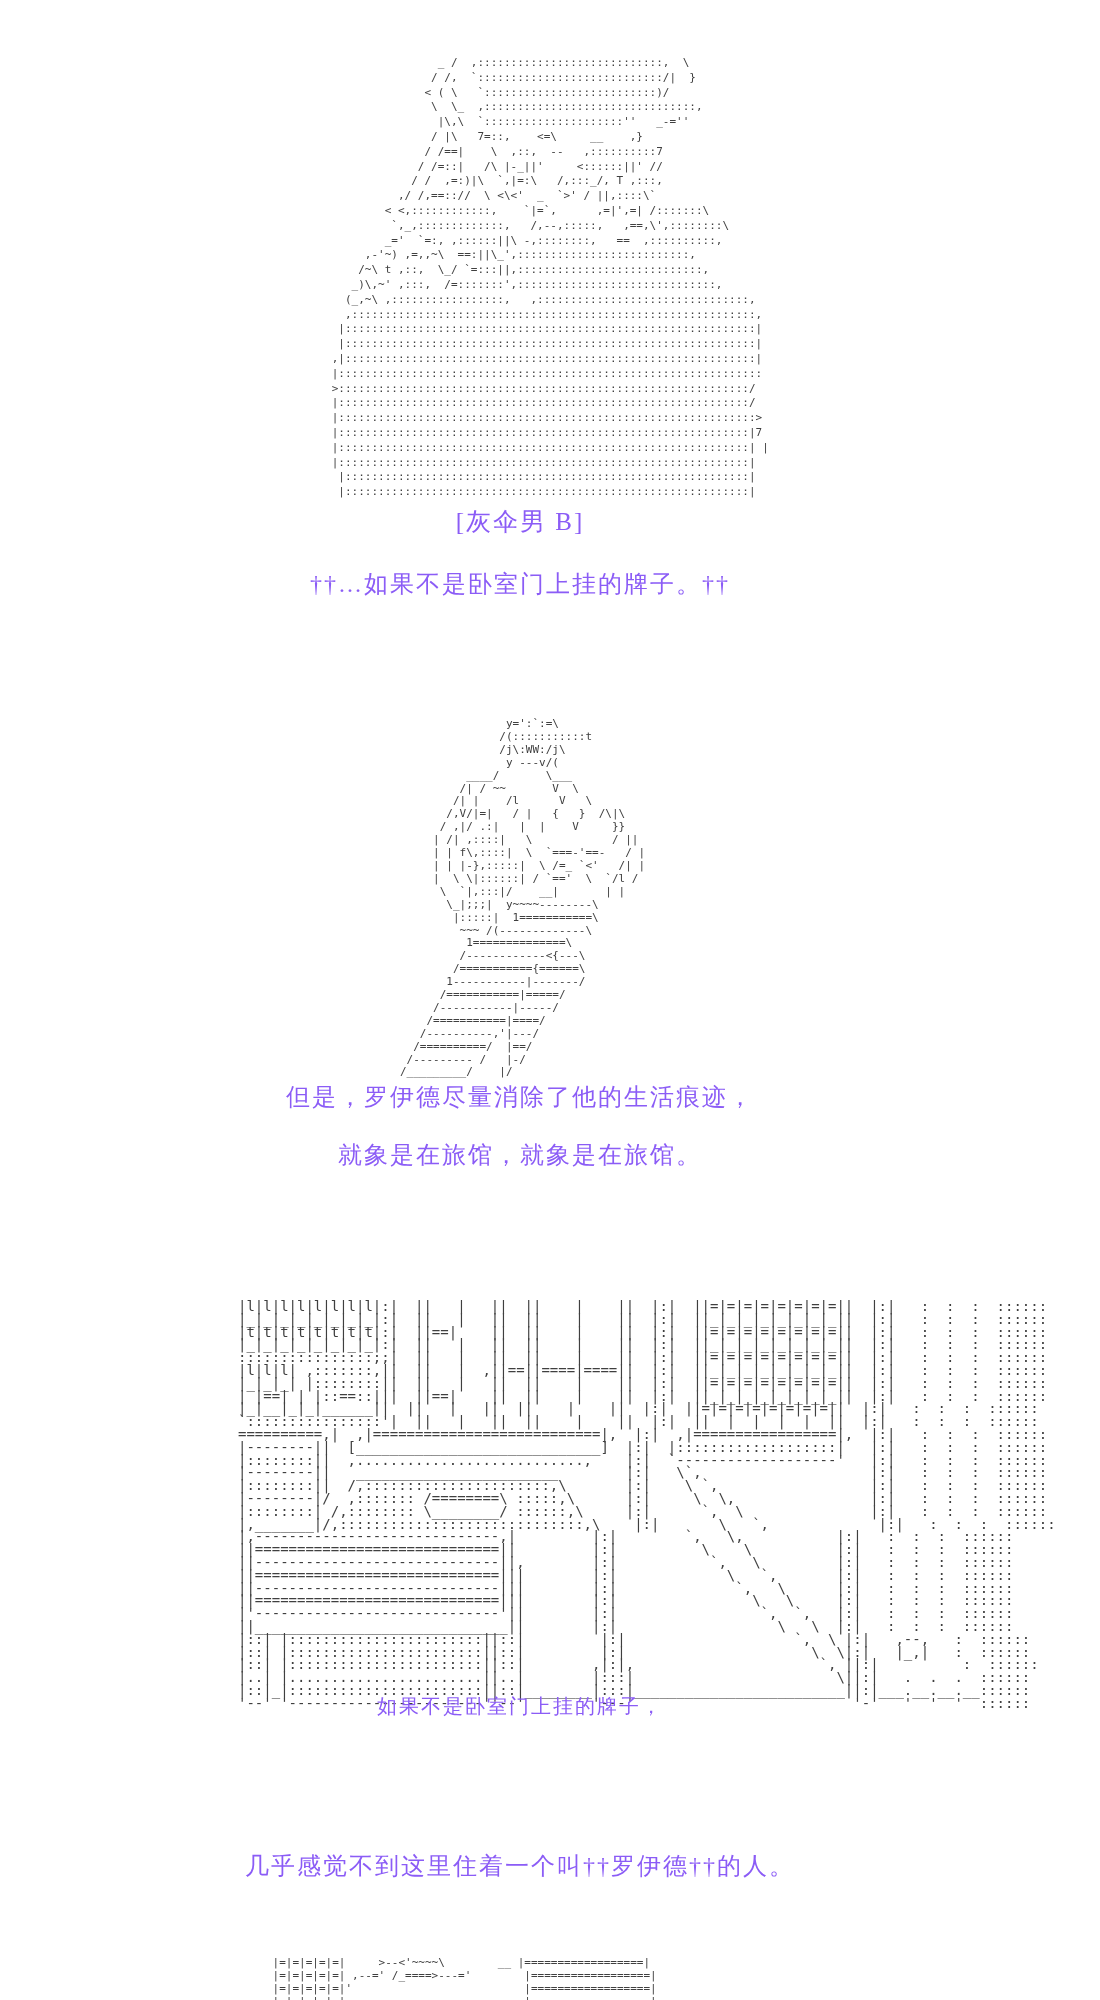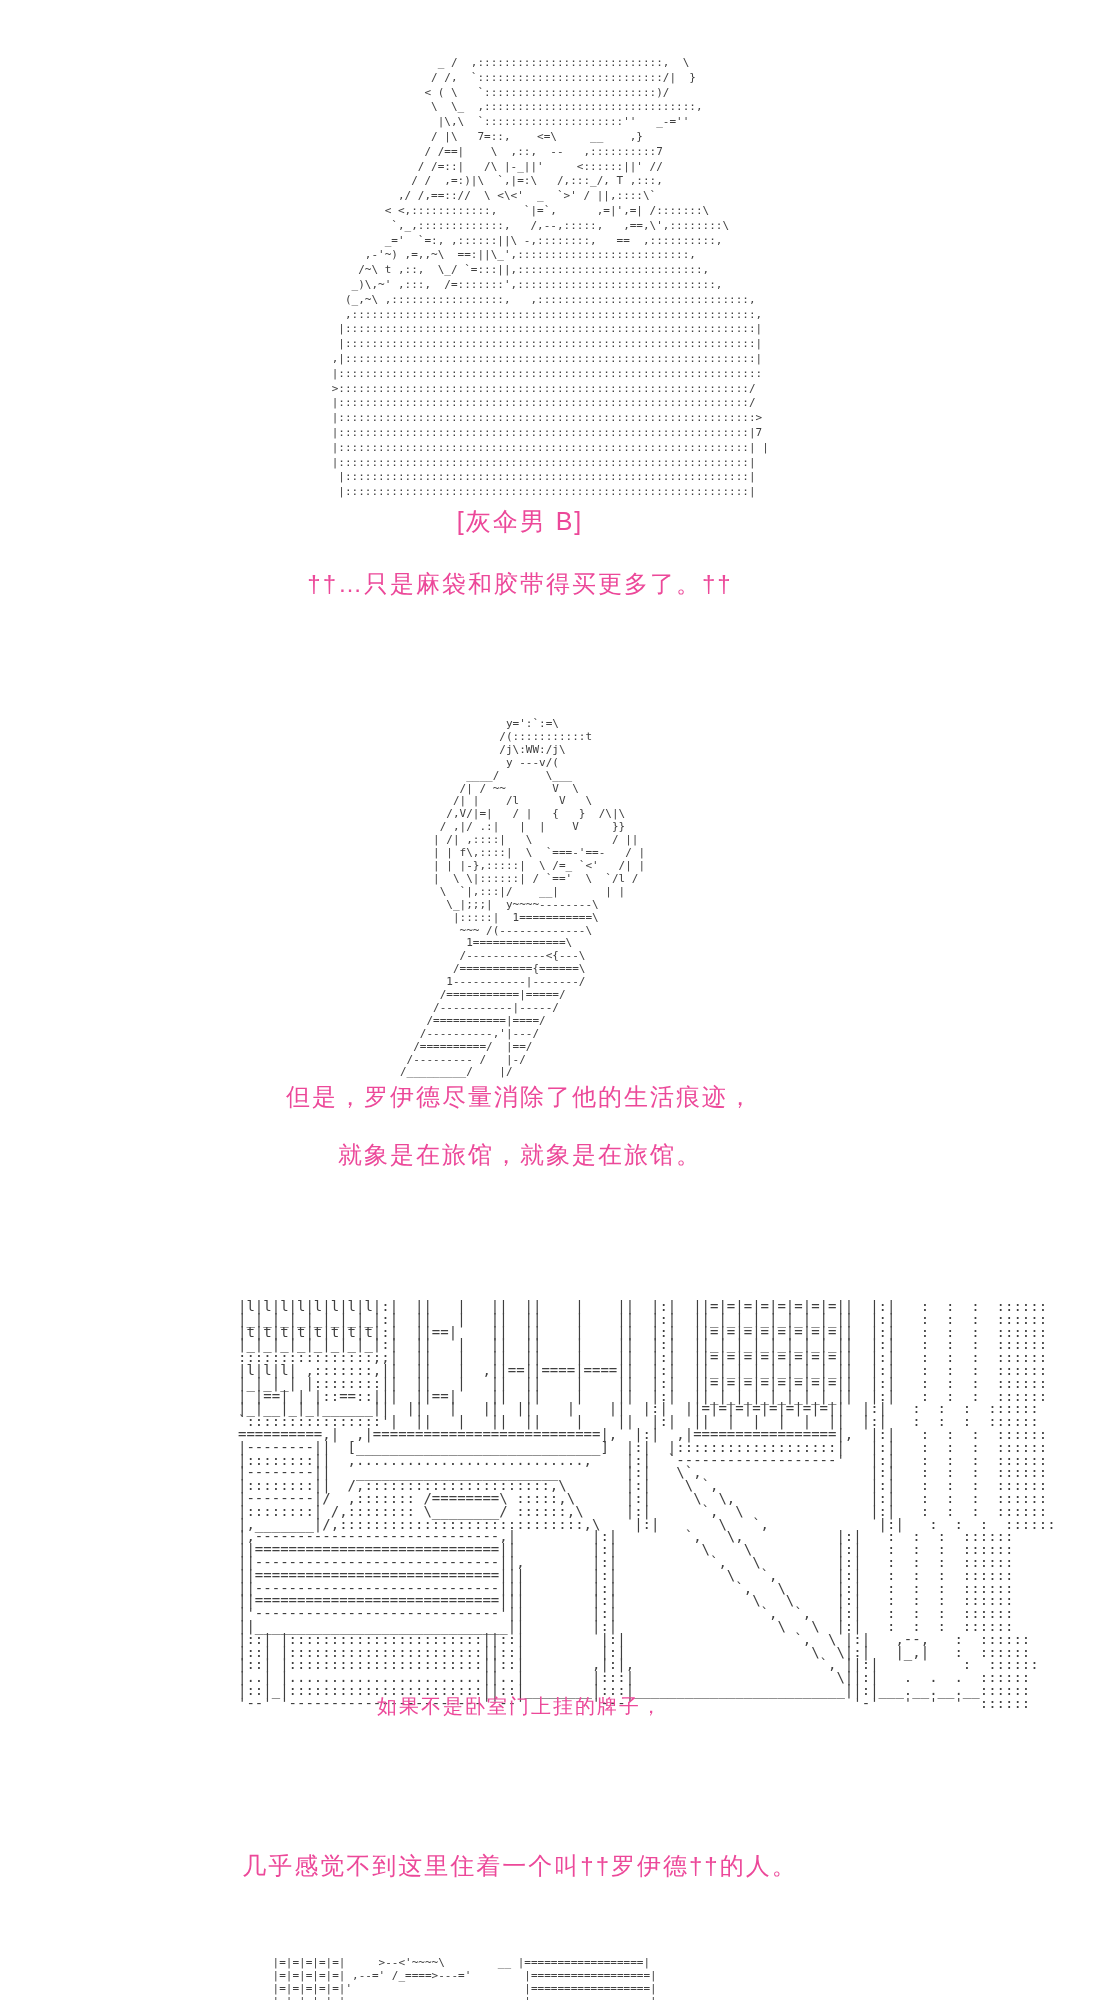--- a/index.html
+++ b/index.html
@@ -19,22 +19,22 @@
     letter-spacing: 0;
   }
   #art-umbrella { left: 292px; top: 56px;  font-size: 11px; line-height: 14.8px; }
   #art-lloyd    { left: 400px; top: 718px; font-size: 11px; line-height: 12.9px; }
   #art-room     { left: 238px; top: 1300px; font-size: 14px; line-height: 12.8px; }
   #art-bottom   { left: 266px; top: 1956px; font-size: 11px; line-height: 13px; }
   .cap {
     position: absolute;
     left: 20px; width: 1000px;
     text-align: center;
-    color: #ec4899;
-    font-family: Liberation Sans, sans-serif;
+    color: #8b5cf6;
+    font-family: Liberation Serif, serif;
     letter-spacing: 2px;
     white-space: nowrap;
   }
   #cap-umbrella-label { top: 505px; font-size: 25px; }
   #cap-umbrella-quote { top: 568px; font-size: 24px; }
   #cap-lloyd-1        { top: 1081px; font-size: 24px; }
   #cap-lloyd-2        { top: 1139px; font-size: 24px; }
   #cap-room-1         { top: 1693px; font-size: 20px; }
   #cap-room-2         { top: 1850px; font-size: 24px; }
 </style>
@@ -67,21 +67,21 @@
       |::::::::::::::::::::::::::::::::::::::::::::::::::::::::::::::/
       |:::::::::::::::::::::::::::::::::::::::::::::::::::::::::::::::&gt;
       |::::::::::::::::::::::::::::::::::::::::::::::::::::::::::::::|7
       |::::::::::::::::::::::::::::::::::::::::::::::::::::::::::::::| |
       |::::::::::::::::::::::::::::::::::::::::::::::::::::::::::::::|
        |:::::::::::::::::::::::::::::::::::::::::::::::::::::::::::::|
        |:::::::::::::::::::::::::::::::::::::::::::::::::::::::::::::|</pre>
 
 <div class="cap" id="cap-umbrella-label">[灰伞男 B]</div>
 
-<div class="cap" id="cap-umbrella-quote">††…只是麻袋和胶带得买更多了。††</div>
+<div class="cap" id="cap-umbrella-quote">††…如果不是卧室门上挂的牌子。††</div>
 
 <pre class="aa" id="art-lloyd">                y=':`:=\
                /(:::::::::::t
                /j\:WW:/j\
                 y ---v/(
           ____/       \___
          /| / ~~       V  \
         /| |    /l      V   \
        /,V/|=|   / |   {   }  /\|\
       / ,|/ .:|   |  |    V     }}

